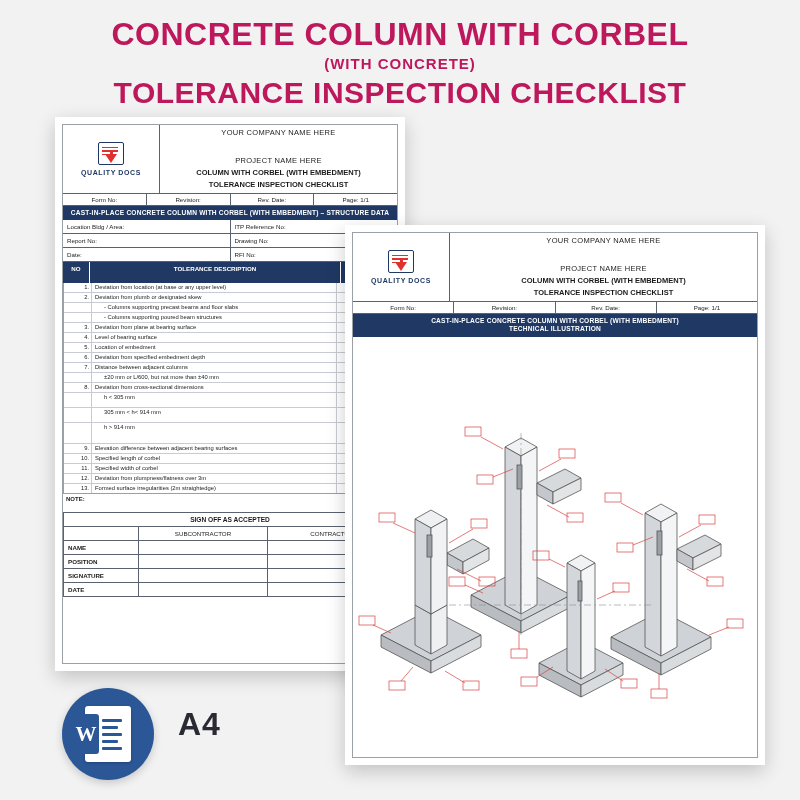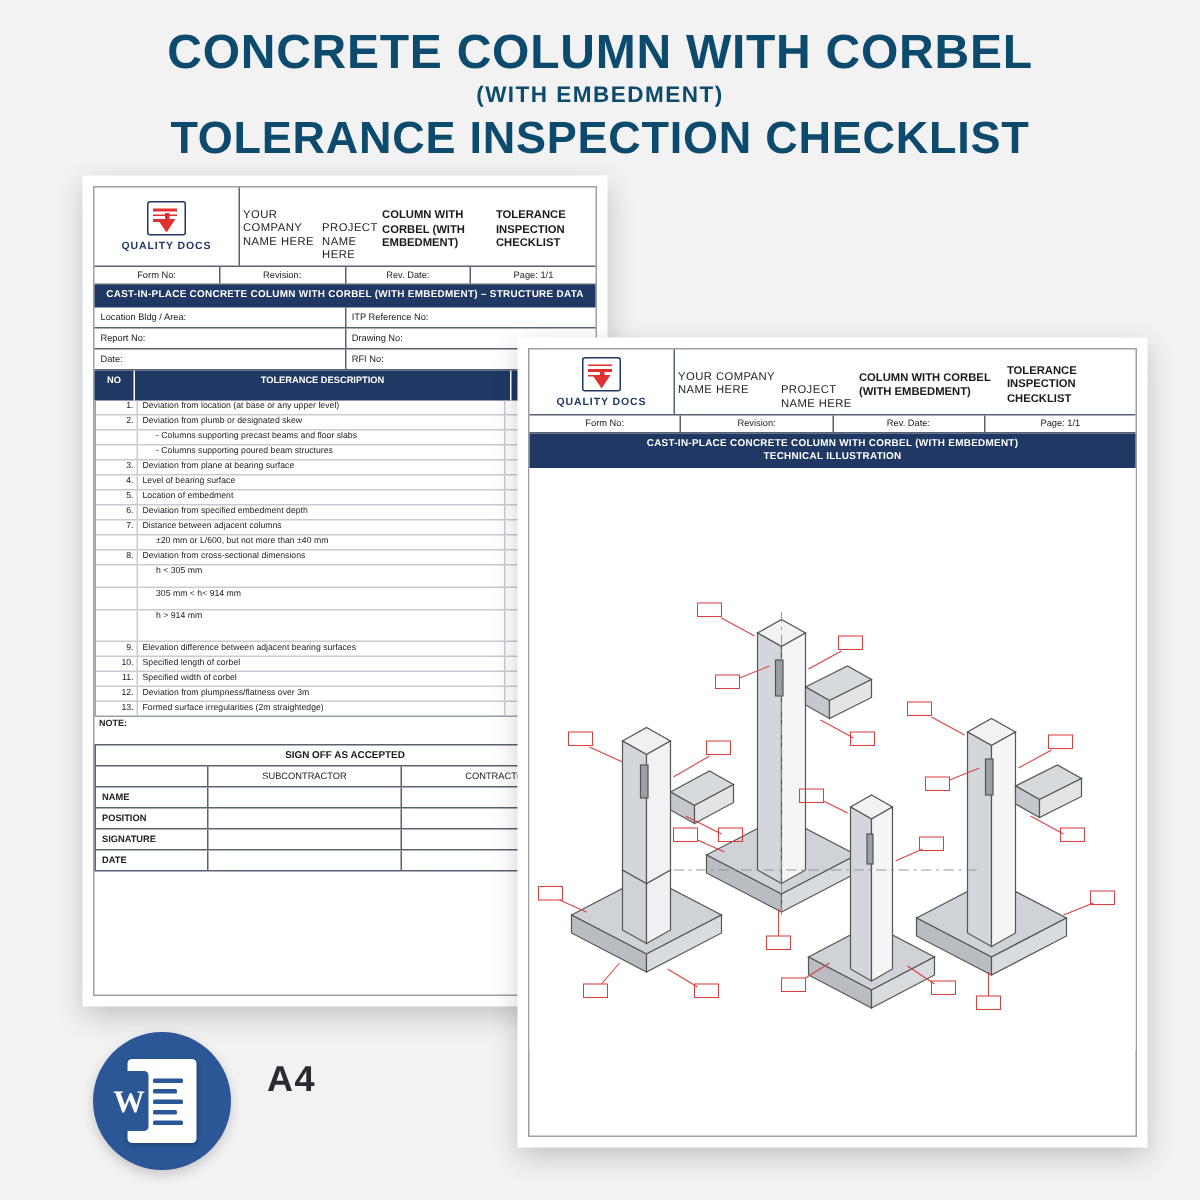--- a/index.html
+++ b/index.html
@@ -8,21 +8,21 @@
     background:#f2f2f2;
     font-family:"Liberation Sans",sans-serif;
     overflow:hidden;
     position:relative;
   }
   .stage{position:absolute;inset:0;}
 
   
   .heading{
     position:absolute;left:0;top:18px;width:800px;text-align:center;
-    color:#0c4a6e;
+    color:#be185d;
   }
   .h-line1{
     font-size:32px;font-weight:bold;letter-spacing:0.5px;
     line-height:1.05;white-space:nowrap;
   }
   .h-line2{
     font-size:15px;font-weight:bold;letter-spacing:1px;margin-top:3px;
   }
   .h-line3{
     font-size:30px;font-weight:bold;letter-spacing:0.5px;margin-top:4px;
@@ -61,21 +61,21 @@
     position:absolute;left:11px;top:12px;width:0;height:0;
     border-left:6px solid transparent;border-right:6px solid transparent;
     border-top:9px solid #e03131;
   }
   .logo-ico .arwstem{
     position:absolute;left:15.5px;top:8px;width:3px;height:6px;background:#e03131;
   }
   .logo-txt{
     font-size:7px;font-weight:bold;color:#1f3864;letter-spacing:0.6px;margin-top:1px;
   }
-  .title-cell{flex:1;display:flex;align-items:center;justify-content:center;padding:3px 2px;}
+  .title-cell{flex:1;display:flex;flex-direction:column;align-items:center;justify-content:center;padding:3px 2px;}
   .t-company{font-size:7.5px;color:#222;letter-spacing:0.3px;}
   .t-project{font-size:7.5px;color:#222;letter-spacing:0.3px;margin-top:19px;}
   .t-main{font-size:7.5px;font-weight:bold;color:#1a1a1a;margin-top:3px;text-align:left;line-height:1.25;}
 
   .meta-row{display:flex;border-bottom:1px solid #5a6270;}
   .meta-row .c{
     flex:1;font-size:6.2px;padding:2px 3px;border-right:1px solid #5a6270;color:#222;
   }
   .meta-row .c:last-child{border-right:none;}
   .meta-row .c.center{text-align:center;}
@@ -138,32 +138,32 @@
   .wbadge .doc .ln{height:3px;background:#2b5797;margin:2px 0;border-radius:1px;}
   .wbadge .doc .ln.s{width:16px;}
   .wbadge .doc .ln.m{width:20px;}
   .wbadge .wletter{
     position:absolute;left:-12px;top:8px;width:26px;height:40px;
     background:#2b5797;color:#fff;border-radius:3px;
     font-size:21px;font-weight:bold;display:flex;align-items:center;justify-content:center;
     font-family:"Liberation Serif",serif;
   }
   .a4{
-    position:absolute;left:178px;top:706px;font-size:24px;font-weight:bold;color:#2a2a33;
+    position:absolute;left:178px;top:706px;font-size:32px;font-weight:bold;color:#2a2a33;
     letter-spacing:1px;
   }
 </style>
 </head>
 <body>
 
 <div class="stage">
 
   <div class="heading">
     <div class="h-line1">CONCRETE COLUMN WITH CORBEL</div>
-    <div class="h-line2">(WITH EMBEDMENT)</div>
+    <div class="h-line2">(WITH CONCRETE)</div>
     <div class="h-line3">TOLERANCE INSPECTION CHECKLIST</div>
   </div>
 
   <div class="sheet" id="sheet-checklist">
     <div class="inner">
 
       <div class="doc-head">
         <div class="logo-cell">
           <div class="logo-ico">
             <div class="pg">

